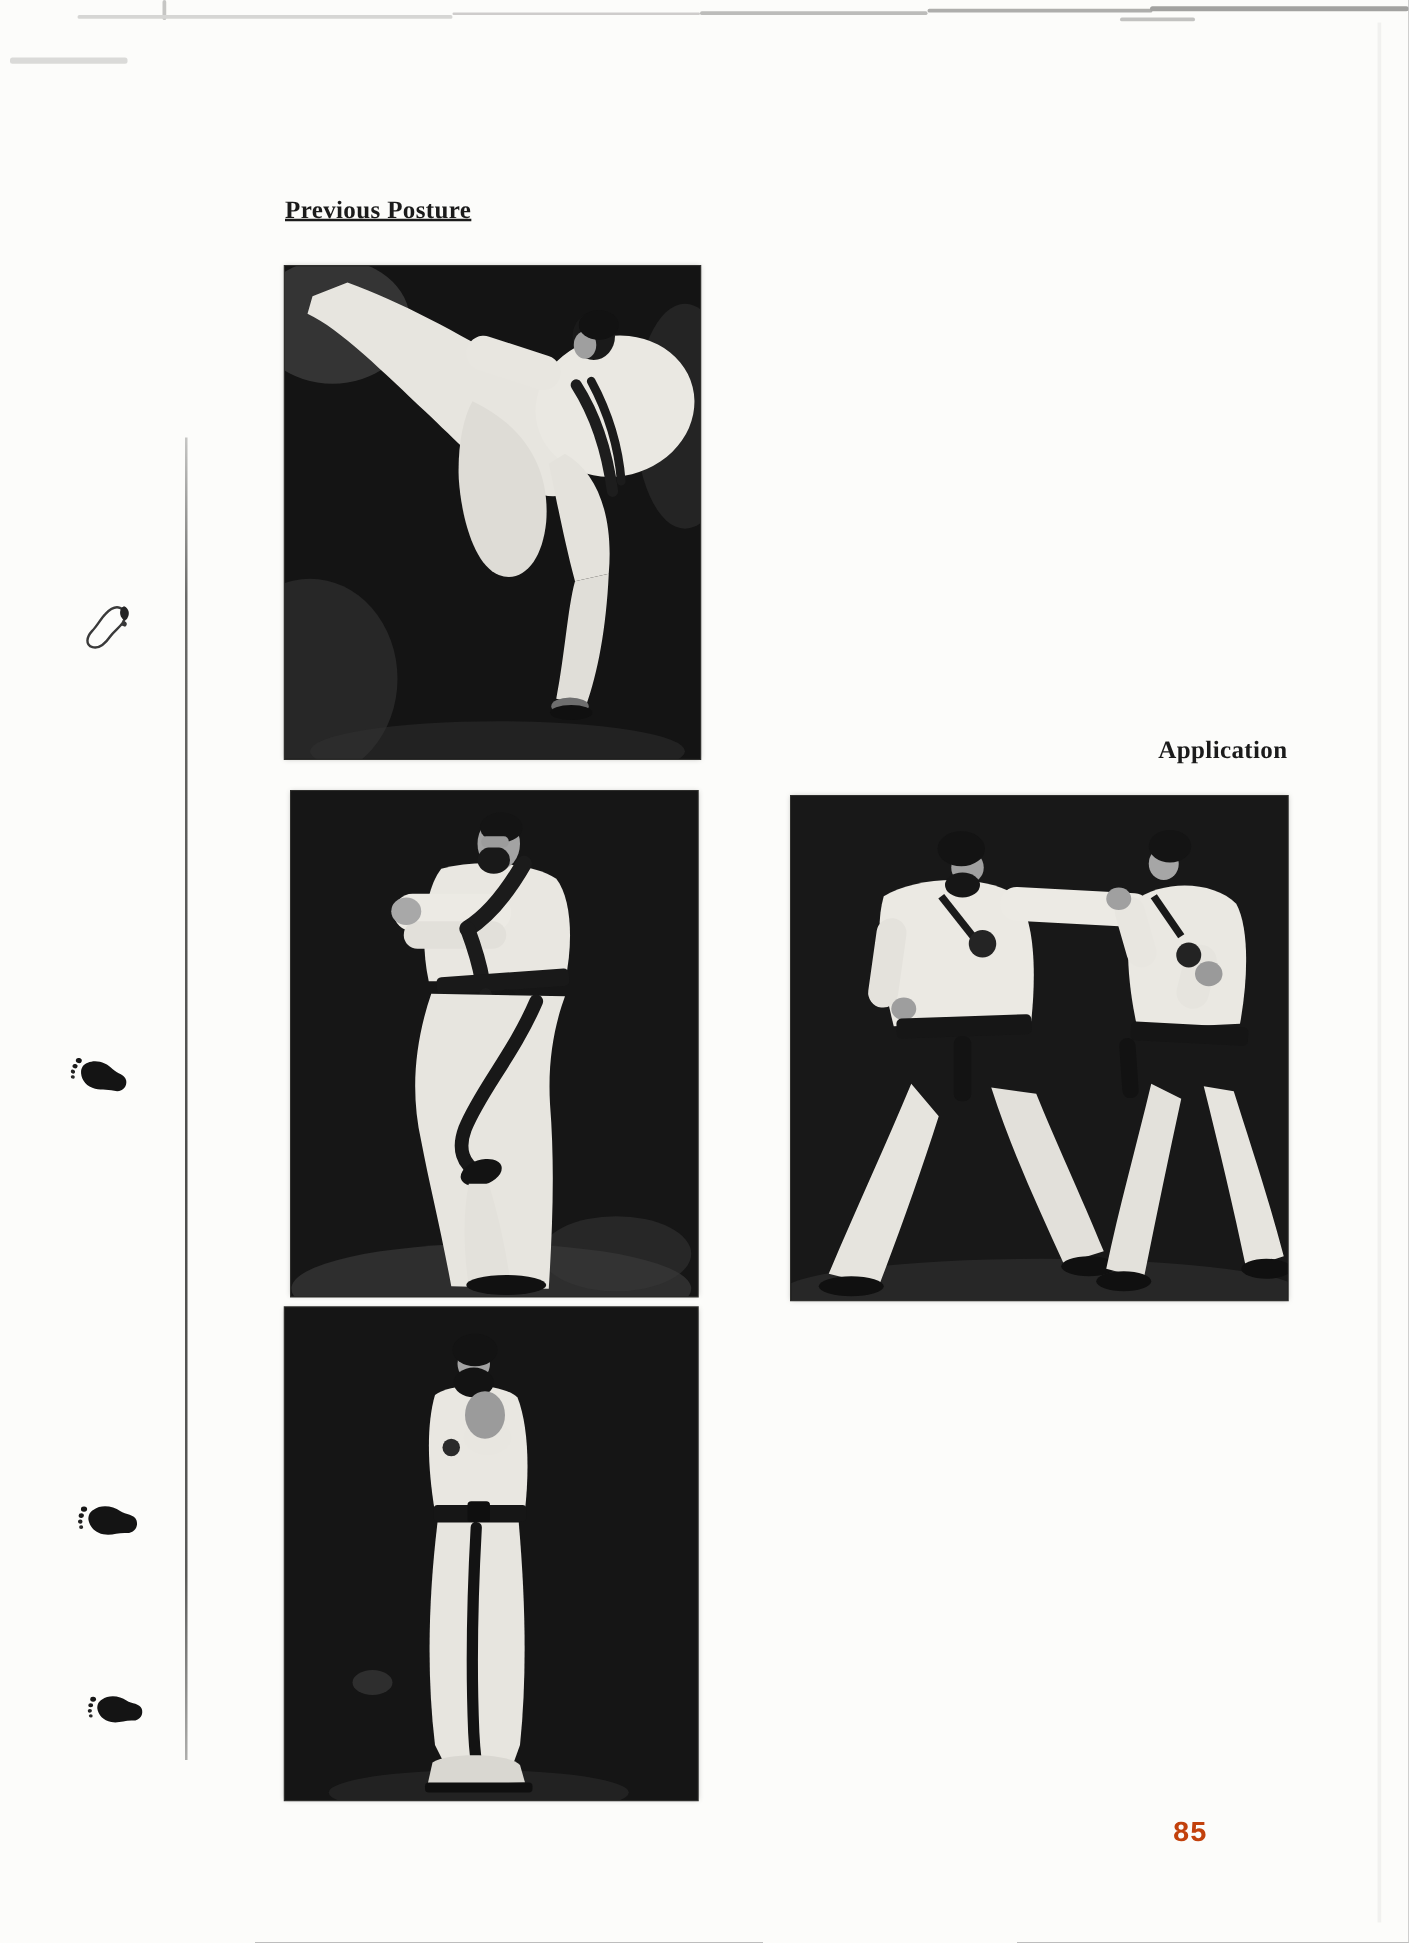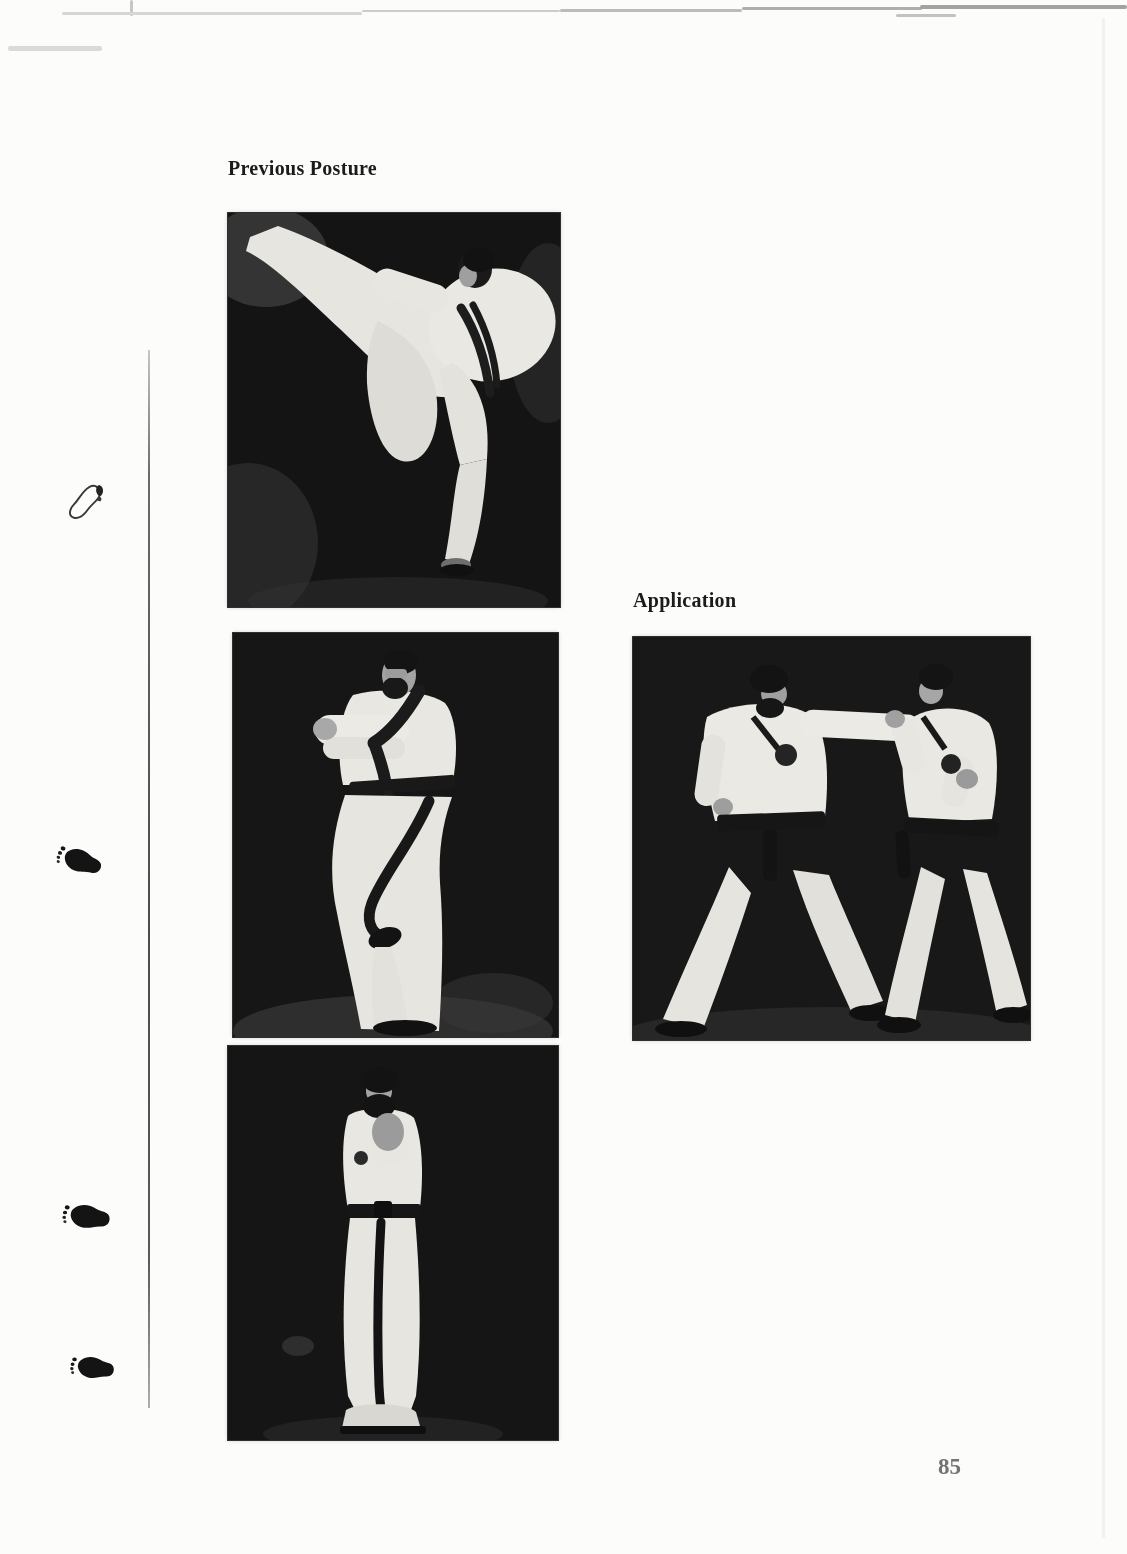--- a/index.html
+++ b/index.html
@@ -7,33 +7,33 @@
   body { display:flex; justify-content:center; }
   .page {
     position:relative; width:1127px; height:1554px;
     background:#fcfcfa; overflow:hidden;
     font-family:"Liberation Serif", serif;
   }
   .caption {
     position:absolute; font-weight:700; font-size:20px;
     color:#1b1b1b; letter-spacing:.3px; white-space:nowrap;
   }
-  .caption.centered { text-align:left; white-space:normal; }
+  .caption.centered { text-align:right; white-space:normal; }
   .photo {
     position:absolute; background:#151515;
     box-shadow:0 0 0 1px #2f2f2d, 0 0 4px rgba(60,60,55,.35);
   }
   .photo svg { display:block; width:100%; height:100%; }
   .rule-v {
     position:absolute; width:2px;
     background:linear-gradient(#c6c6c4, #6a6a68 12%, #4c4c4a 55%, #5a5a58 86%, #aeaeac);
   }
   .pagenum {
-    position:absolute; font-family:Liberation Serif, serif;
-    font-weight:700; font-size:23px; color:#737373;
+    position:absolute; font-family:Liberation Mono, monospace;
+    font-weight:700; font-size:23px; color:#c2410c;
   }
   .mark { position:absolute; border-radius:2px; }
   .fp { position:absolute; }
   .fp svg { display:block; width:100%; height:100%; }
   .faint-line { position:absolute; background:#f1f1ef; }
 </style>
 </head>
 <body>
 
 <div class="page">
@@ -41,21 +41,21 @@
   <div class="mark" style="left:8px;top:46px;width:94px;height:5px;background:#dadad8;"></div>
   <div class="mark" style="left:130px;top:0;width:3px;height:16px;background:#c6c6c4;"></div>
   <div class="mark" style="left:62px;top:12px;width:300px;height:3px;background:#d6d6d4;"></div>
   <div class="mark" style="left:362px;top:10px;width:198px;height:2px;background:#cecccb;"></div>
   <div class="mark" style="left:560px;top:9px;width:182px;height:3px;background:#bcbcba;"></div>
   <div class="mark" style="left:742px;top:7px;width:180px;height:3px;background:#aeaeac;"></div>
   <div class="mark" style="left:920px;top:5px;width:207px;height:4px;background:#a2a2a0;"></div>
   <div class="mark" style="left:896px;top:14px;width:60px;height:3px;background:#c2c2c0;"></div>
   <div class="faint-line" style="left:1102px;top:18px;width:3px;height:1520px;"></div>
 
-  <div class="caption" style="left:228px;top:157px;">Previous Posture</div>
+  <div class="caption" style="left:228px;top:157px;text-decoration:underline;">Previous Posture</div>
 
   <div class="photo" role="img" style="left:228px;top:213px;width:332px;height:394px;" aria-label="Black-and-white photograph: martial artist in white dobok executing a high stretching side kick, seen from behind against a dark background">
     <svg viewBox="0 0 332 394" preserveAspectRatio="none">
       <rect width="332" height="394" fill="#141414"></rect>
       <ellipse cx="38" cy="44" rx="62" ry="50" fill="#6a6a6a" opacity=".38"></ellipse>
       <ellipse cx="20" cy="330" rx="70" ry="80" fill="#4a4a4a" opacity=".35"></ellipse>
       <ellipse cx="320" cy="120" rx="40" ry="90" fill="#3c3c3c" opacity=".4"></ellipse>
       <ellipse cx="170" cy="388" rx="150" ry="24" fill="#333333" opacity=".45"></ellipse>
 
       <rect x="30" y="28" width="70" height="6" rx="3" transform="rotate(15 30 28)" fill="#1f1f1f"></rect>

